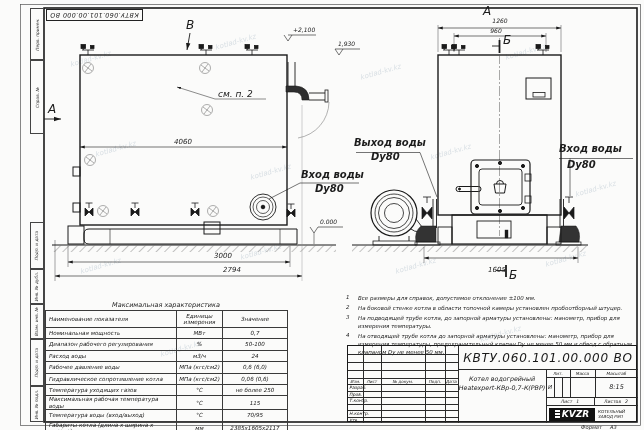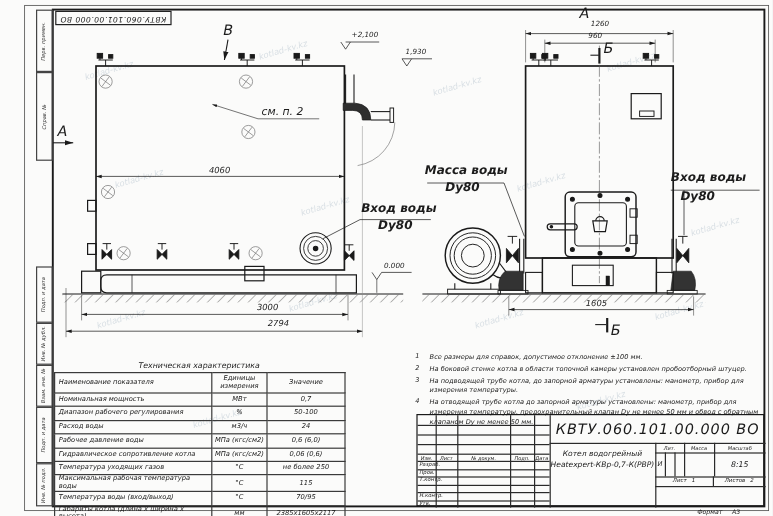--- a/index.html
+++ b/index.html
@@ -263,25 +263,25 @@
     <span class="t port" style="left:301px;top:169px">Вход воды</span>
     <span class="t port" style="left:315px;top:183px">Dy80</span>
     <span class="t elev" style="left:320px;top:218px">0.000</span>
     <span class="t dim" style="left:223px;top:252px">3000</span>
     <span class="t dim" style="left:232px;top:266px">2794</span>
 
     <span class="t letter" style="left:483px;top:4px">А</span>
     <span class="t dimS" style="left:500px;top:17px">1260</span>
     <span class="t dimS" style="left:496px;top:27px">960</span>
     <span class="t letter" style="left:503px;top:33px">Б</span>
-    <span class="t port" style="left:354px;top:137px">Масса воды</span>
+    <span class="t port" style="left:354px;top:137px">Выход воды</span>
     <span class="t port" style="left:371px;top:151px">Dy80</span>
     <span class="t port" style="left:559px;top:143px">Вход воды</span>
     <span class="t port" style="left:567px;top:159px">Dy80</span>
-    <span class="t dim" style="left:497px;top:249px">1605</span>
+    <span class="t dim" style="left:497px;top:266px">1605</span>
     <span class="t letter" style="left:509px;top:268px">Б</span>
   </div>
 
   <div class="stampTop">
     <span>КВТУ.060.101.00.000 ВО</span>
   </div>
 
   <div class="mcell" style="top:8px;height:52px">
       <span>Перв. примен.</span>
     </div>
@@ -316,21 +316,21 @@
     <div class="note">
         <span class="n">3</span>
         <span class="x">На подводящей трубе котла, до запорной арматуры установлены: манометр, прибор для измерения температуры.</span>
       </div>
     <div class="note">
         <span class="n">4</span>
         <span class="x">На отводящей трубе котла до запорной арматуры установлены: манометр, прибор для измерения температуры, предохранительный клапан Dy не менее 50 мм и обвод с обратным клапаном Dy не менее 50 мм.</span>
       </div>
   </div>
 
-  <div class="ttitle">Техническая характеристика</div>
+  <div class="ttitle">Максимальная характеристика</div>
   <table class="ttable">
     <colgroup>
         <col style="width:131px">
         <col style="width:46px">
         <col style="width:65px">
       </colgroup>
     <tbody>
         <tr>
       <th style="text-align:left;padding-left:3px;height:16px">Наименование показателя</th>
       <th>Единицы измерения</th>
@@ -432,19 +432,29 @@
     <div class="tc" style="left:198px;top:31px;width:8px;height:20px;font-size:5.5px">И</div>
     <div class="tc" style="left:247px;top:31px;width:43px;height:20px;font-size:6.5px">8:15</div>
     <div class="tc" style="left:198px;top:51px;width:48px;height:8px;font-size:4.6px;gap:4px">
       <span>Лист</span>
       <span>1</span>
     </div>
     <div class="tc" style="left:246px;top:51px;width:44px;height:8px;font-size:4.6px;gap:4px">
       <span>Листов</span>
       <span>2</span>
     </div>
+    <div style="position:absolute;left:198px;top:59px;width:92px;height:18px;display:flex;align-items:center;gap:3px;padding-left:3px;box-sizing:border-box">
+      <div class="logoBox">
+        <span class="logoBars"></span>
+        <span>KVZR</span>
+      </div>
+      <div class="coLines">
+        <span>КОТЕЛЬНЫЙ</span>
+        <span>ЗАВОД РЭП</span>
+      </div>
+    </div>
     <div style="position:absolute;left:233px;top:78px;display:flex;gap:8px;font-size:5.2px;font-style:italic">
       <span>Формат</span>
       <span>А3</span>
     </div>
   </div>
 
 </div>
 
 </body></html>

